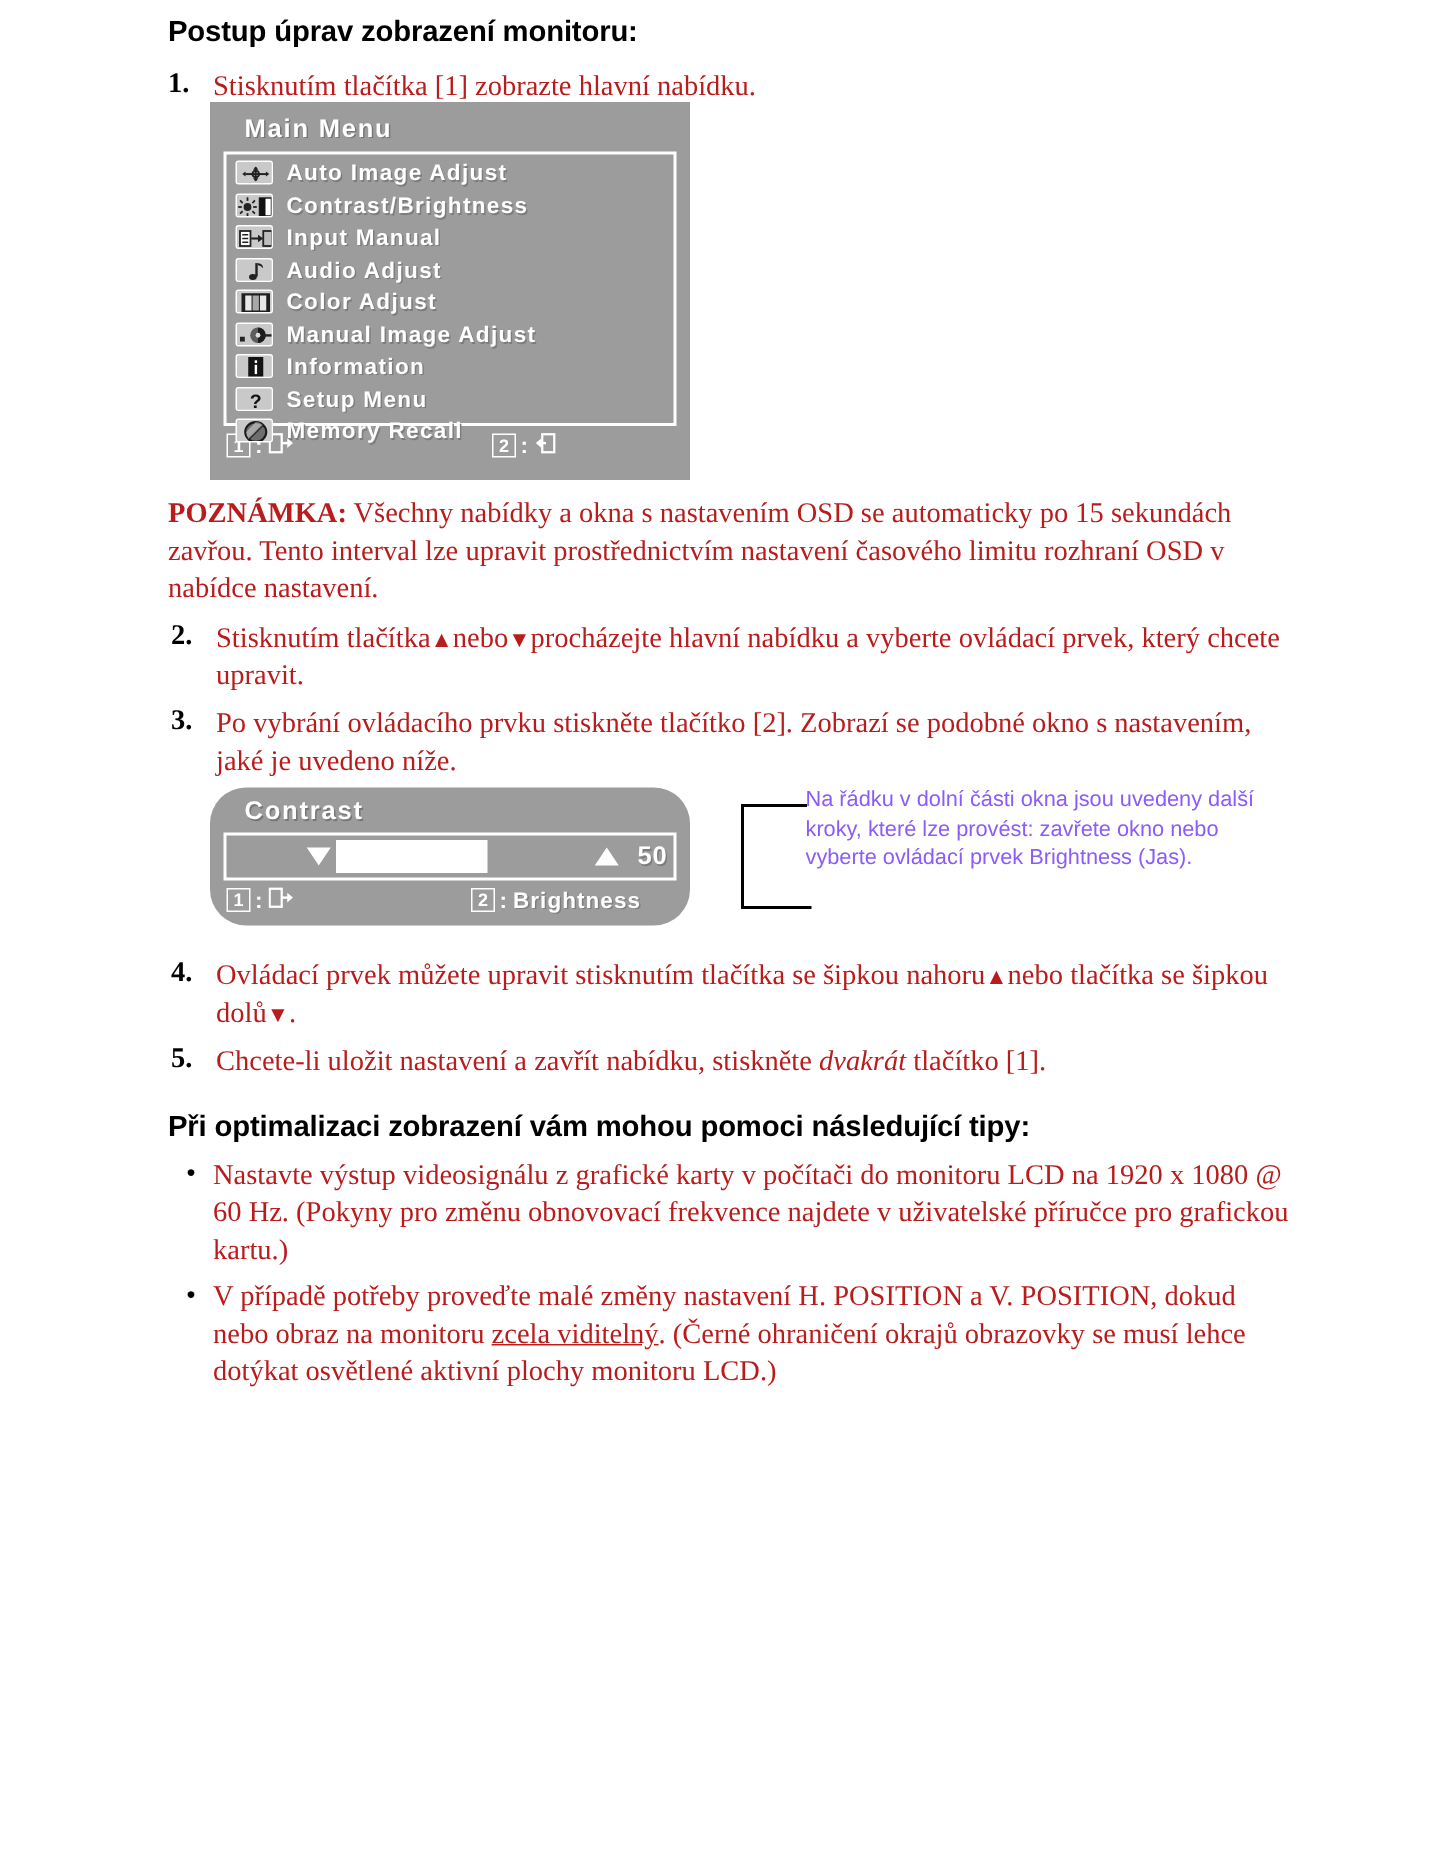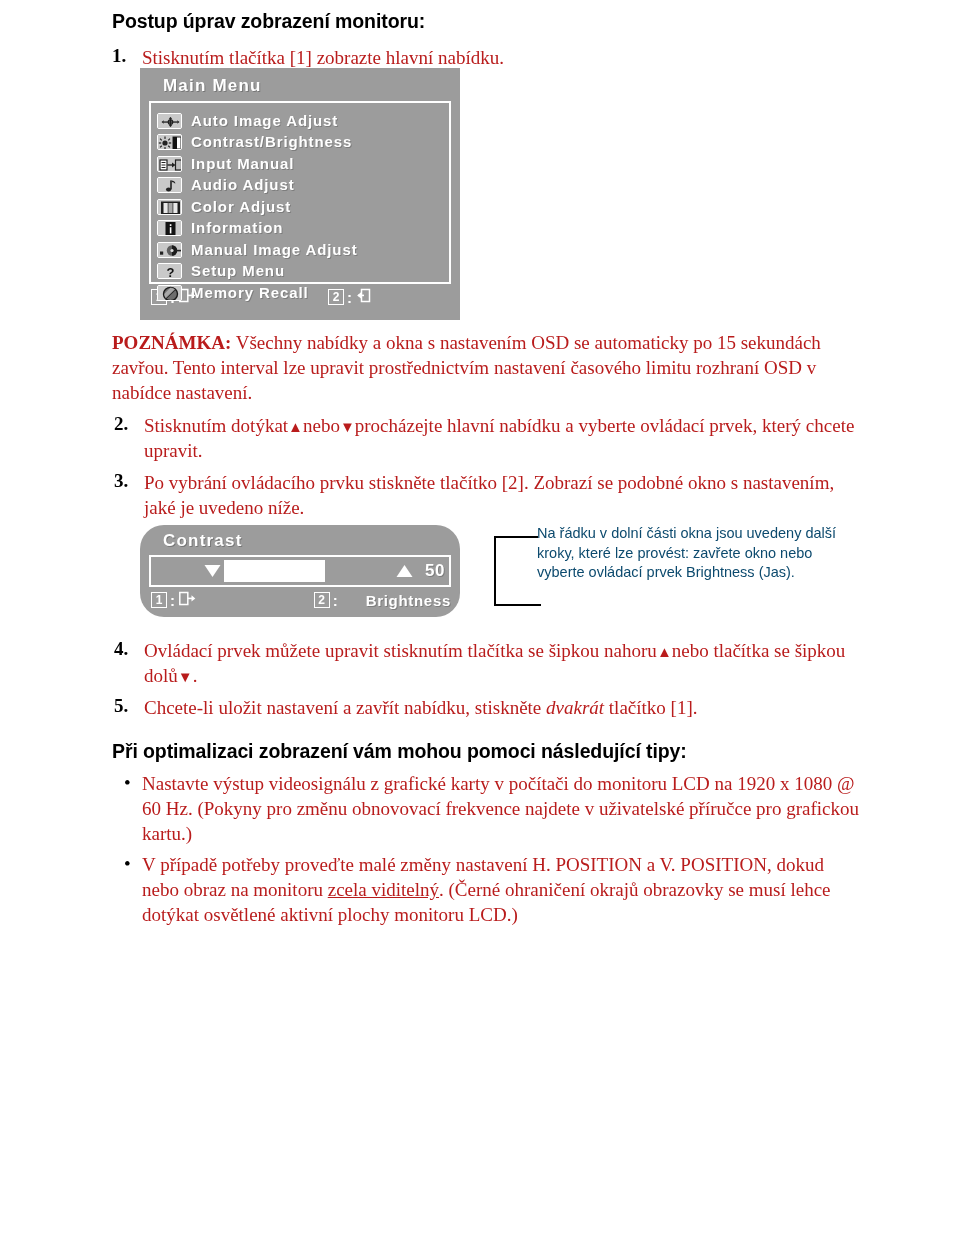--- a/index.html
+++ b/index.html
@@ -77,21 +77,21 @@
     left:140px; top:68px;
     width:320px; height:252px;
     padding:7px 9px 4px 9px;
   }
   #main-menu .osd-title { margin:1px 0 5px 14px; }
   #main-menu .osd-inner {
     height:183px;
     padding:4px 0 0 0;
   }
   .mrow {
-    display:flex; align-items:flex-end;
+    display:flex; align-items:flex-start;
     height:21.5px;
     padding-left:6px;
   }
   .mrow .mlabel {
     font-size:15px;
     letter-spacing:0.9px;
     margin-left:9px;
     color:#ffffff;
     text-shadow:1px 1px 0 #7d7d7d;
     white-space:nowrap;
@@ -119,21 +119,21 @@
     display:inline-flex; align-items:center; justify-content:center;
     width:16px; height:16px;
     border:1.5px solid #ffffff;
     background:#9c9c9c;
     font-size:12px; line-height:1;
     color:#fff;
     margin-right:3px;
   }
   .colon { margin-right:4px; font-size:15px; }
   .spacer-gap { width:132px; }
-  .bar-text { font-size:15px; letter-spacing:0.7px; text-shadow:1px 1px 0 #7d7d7d;margin-left:24px; }
+  .bar-text { font-size:15px; letter-spacing:0.7px; text-shadow:1px 1px 0 #7d7d7d; }
 
   
   #contrast-box {
     left:140px; top:525px;
     width:320px; height:92px;
     padding:6px 9px 0 9px;
     border-radius:24px;
   }
   #contrast-box .osd-title { margin:0 0 4px 14px; }
   #contrast-box .osd-inner {
@@ -166,21 +166,21 @@
   }
 
   
   #callout {
     position:absolute;
     left:537px; top:524px;
     width:320px;
     font-family:"Liberation Sans", sans-serif;
     font-size:14.5px;
     line-height:19.5px;
-    color:#0c4a6e;
+    color:#8b5cf6;
   }
   .leader-h1 { position:absolute; left:494px; top:604px; width:47px; height:2px; background:#000; }
   .leader-v  { position:absolute; left:494px; top:536px; width:2px; height:70px; background:#000; }
   .leader-h2 { position:absolute; left:494px; top:536px; width:44px; height:2px; background:#000; }
 
   
   #footer {
     position:absolute; left:0; bottom:0;
     width:960px; height:52px;
     background:#c41230;
@@ -213,21 +213,21 @@
     </div>
 
     <div style="height:254px;"></div>
 
     <div class="para" style="margin-top:4px;">
       <span style="font-weight:bold;">POZNÁMKA:</span><span> Všechny nabídky a okna s nastavením OSD se automaticky po 15 sekundách zavřou. Tento interval lze upravit prostřednictvím nastavení časového limitu rozhraní OSD v nabídce nastavení.</span>
     </div>
 
     <div class="numitem indent2" style="margin-top:8px;">
       <span class="num">2.</span>
-      <span class="para"><span>Stisknutím dotýkat</span><span class="tri">▲</span><span>nebo</span><span class="tri">▼</span><span>procházejte hlavní nabídku a vyberte ovládací prvek, který chcete upravit.</span></span>
+      <span class="para"><span>Stisknutím tlačítka</span><span class="tri">▲</span><span>nebo</span><span class="tri">▼</span><span>procházejte hlavní nabídku a vyberte ovládací prvek, který chcete upravit.</span></span>
     </div>
 
     <div class="numitem indent2" style="margin-top:7px;">
       <span class="num">3.</span>
       <span class="para">Po vybrání ovládacího prvku stiskněte tlačítko [2]. Zobrazí se podobné okno s nastavením, jaké je uvedeno níže.</span>
     </div>
 
     <div style="height:106px;"></div>
 
     <div class="numitem indent2" style="margin-top:10px;">
@@ -338,40 +338,40 @@
             <rect x="15.3" y="3" width="4.2" height="10" fill="#e8e8e8"></rect>
           </svg>
         </span>
         <span class="mlabel">Color Adjust</span>
       </div>
 
       <div class="mrow">
         <span class="ico">
           <svg width="25" height="16" viewBox="0 0 25 16">
             <rect x="0" y="0" width="25" height="16" fill="#c9c9c9"></rect>
-            <rect x="7.5" y="1" width="10" height="14" fill="#131313"></rect>
-            <rect x="11.8" y="3.2" width="1.6" height="1.8" fill="#fff"></rect>
-            <rect x="11.8" y="6.2" width="1.6" height="6.2" fill="#fff"></rect>
-          </svg>
-        </span>
-        <span class="mlabel">Information</span>
-      </div>
-
-      <div class="mrow">
-        <span class="ico">
-          <svg width="25" height="16" viewBox="0 0 25 16">
-            <rect x="0" y="0" width="25" height="16" fill="#c9c9c9"></rect>
             <rect x="2" y="8.5" width="3.2" height="3.2" fill="#222"></rect>
             <circle cx="14" cy="7.5" r="5.2" fill="#5d5d5d"></circle>
             <path d="M14 2.3 a5.2 5.2 0 0 1 0 10.4 Z" fill="#1b1b1b"></path>
             <rect x="17.5" y="6.8" width="6" height="1.6" fill="#222"></rect>
             <circle cx="14" cy="7.5" r="1.6" fill="#ddd"></circle>
           </svg>
         </span>
         <span class="mlabel">Manual Image Adjust</span>
+      </div>
+
+      <div class="mrow">
+        <span class="ico">
+          <svg width="25" height="16" viewBox="0 0 25 16">
+            <rect x="0" y="0" width="25" height="16" fill="#c9c9c9"></rect>
+            <rect x="7.5" y="1" width="10" height="14" fill="#131313"></rect>
+            <rect x="11.8" y="3.2" width="1.6" height="1.8" fill="#fff"></rect>
+            <rect x="11.8" y="6.2" width="1.6" height="6.2" fill="#fff"></rect>
+          </svg>
+        </span>
+        <span class="mlabel">Information</span>
       </div>
 
       <div class="mrow">
         <span class="ico">
           <svg width="25" height="16" viewBox="0 0 25 16">
             <rect x="0" y="0" width="25" height="16" fill="#c9c9c9"></rect>
             <text x="12.5" y="13" text-anchor="middle" font-family="Liberation Sans, sans-serif" font-size="13" font-weight="bold" fill="#111">?</text>
           </svg>
         </span>
         <span class="mlabel">Setup Menu</span>

